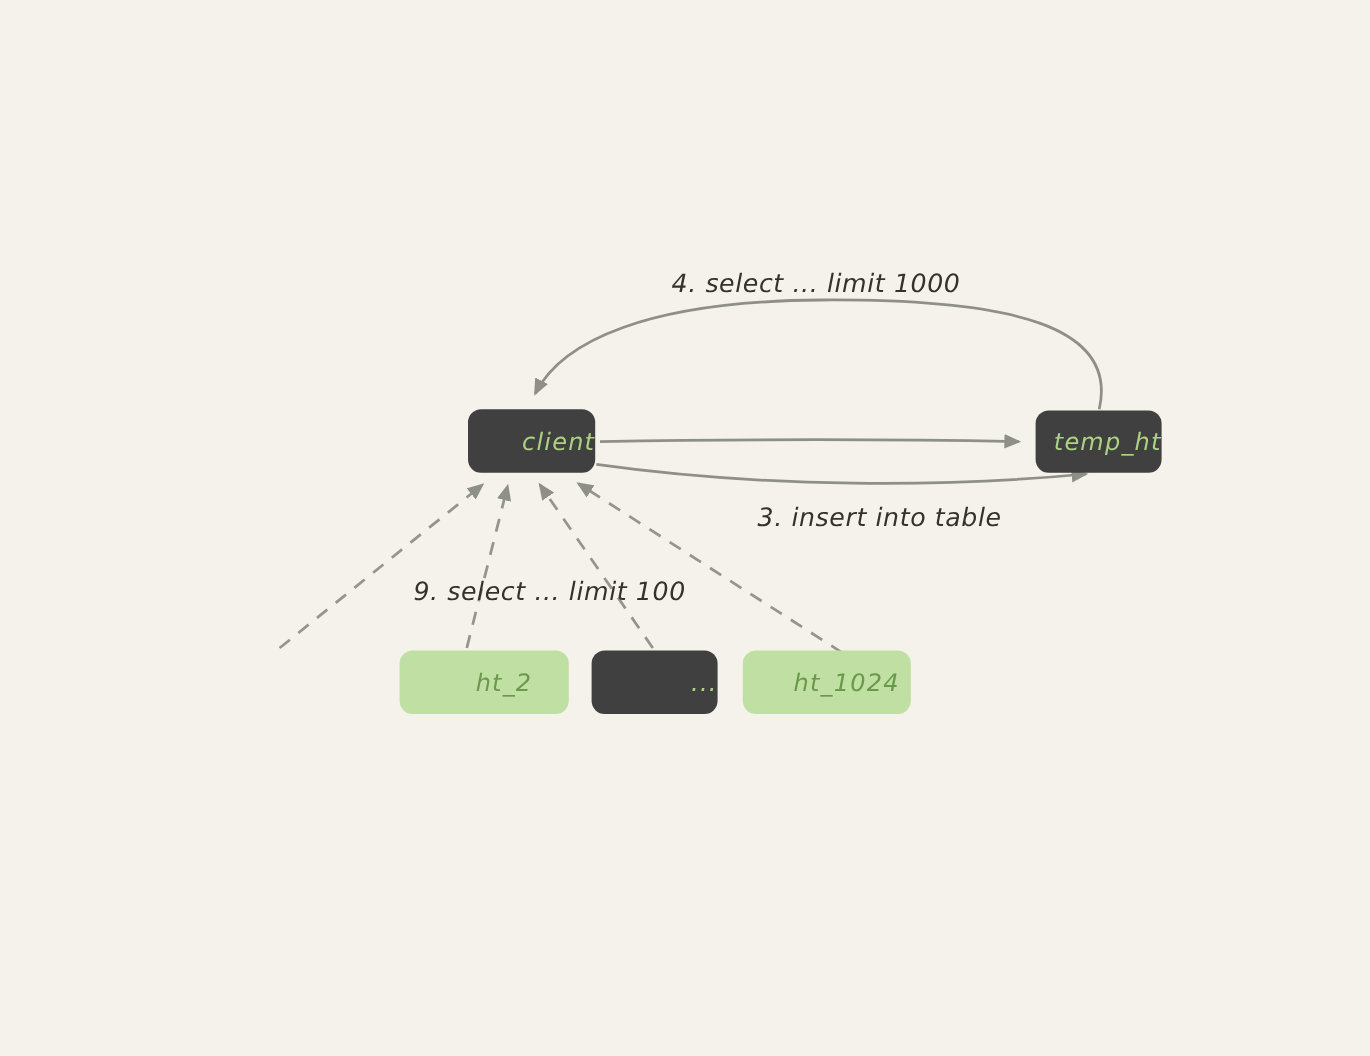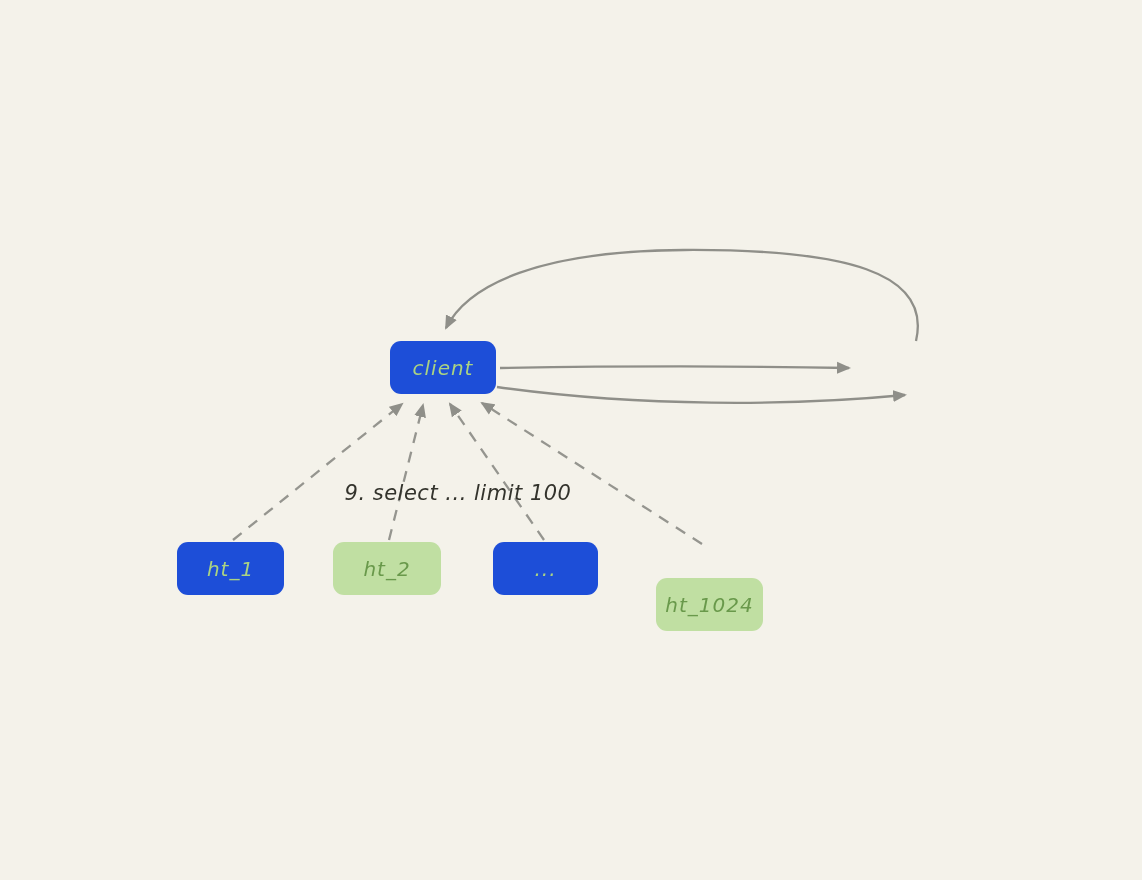--- a/index.html
+++ b/index.html
@@ -28,43 +28,45 @@
     position: absolute;
     border-radius: 11px;
     display: flex;
     align-items: center;
     justify-content: center;
     font-size: 20px;
     font-style: italic;
     letter-spacing: 1px;
   }
   .node.dark {
-    background: #1d4ed8;
+    background: #404040;
     color: #abd382;
+    justify-content: flex-end;
   }
   .node.light {
     background: #c0dfa2;
     color: #69994b;
+    padding-left: 33px;
   }
   .edge-label {
     position: absolute;
     transform: translate(-50%, -50%);
     font-size: 21px;
     font-style: italic;
     color: #33332c;
     white-space: nowrap;
     letter-spacing: 0.5px;
   }
   
   #node-client   { left: 390px; top: 341px; width: 106px; height: 53px; }
   #node-temp-ht  { left: 863px; top: 342px; width: 105px; height: 52px; }
   #node-ht-1     { left: 177px; top: 542px; width: 107px; height: 53px; }
   #node-ht-2     { left: 333px; top: 542px; width: 108px; height: 53px; }
   #node-ht-dots  { left: 493px; top: 542px; width: 105px; height: 53px; }
-  #node-ht-1024  { left: 656px; top: 542px; width: 107px; height: 53px; margin-top: 36px; }
+  #node-ht-1024  { left: 619px; top: 542px; width: 107px; height: 53px; }
   
   #label-edge-1 { left: 668px; top: 349px; }
   #label-edge-2 { left: 458px; top: 493px; }
   #label-edge-3 { left: 733px; top: 431px; }
   #label-edge-4 { left: 680px; top: 236px; }
 </style>
 </head>
 <body>
 
 <div class="canvas">
@@ -86,28 +88,30 @@
       <path d="M 233 540 L 402 404" marker-end="url(#arrowhead)"></path>
       <path d="M 389 540 L 423 405" marker-end="url(#arrowhead)"></path>
       <path d="M 544 540 L 450 404" marker-end="url(#arrowhead)"></path>
       <path d="M 702 544 L 482 403" marker-end="url(#arrowhead)"></path>
     </g>
   </svg>
 
   <div class="node dark" id="node-client">
     <span>client</span>
   </div>
-  <div class="node dark" id="node-ht-1">
-    <span>ht_1</span>
+  <div class="node dark" id="node-temp-ht">
+    <span>temp_ht</span>
   </div>
   <div class="node light" id="node-ht-2">
     <span>ht_2</span>
   </div>
   <div class="node dark" id="node-ht-dots">
     <span>...</span>
   </div>
   <div class="node light" id="node-ht-1024">
     <span>ht_1024</span>
   </div>
 
   <div class="edge-label" id="label-edge-2">9. select ... limit 100</div>
+  <div class="edge-label" id="label-edge-3">3. insert into table</div>
+  <div class="edge-label" id="label-edge-4">4. select ... limit 1000</div>
 
 </div>
 
 </body></html>

